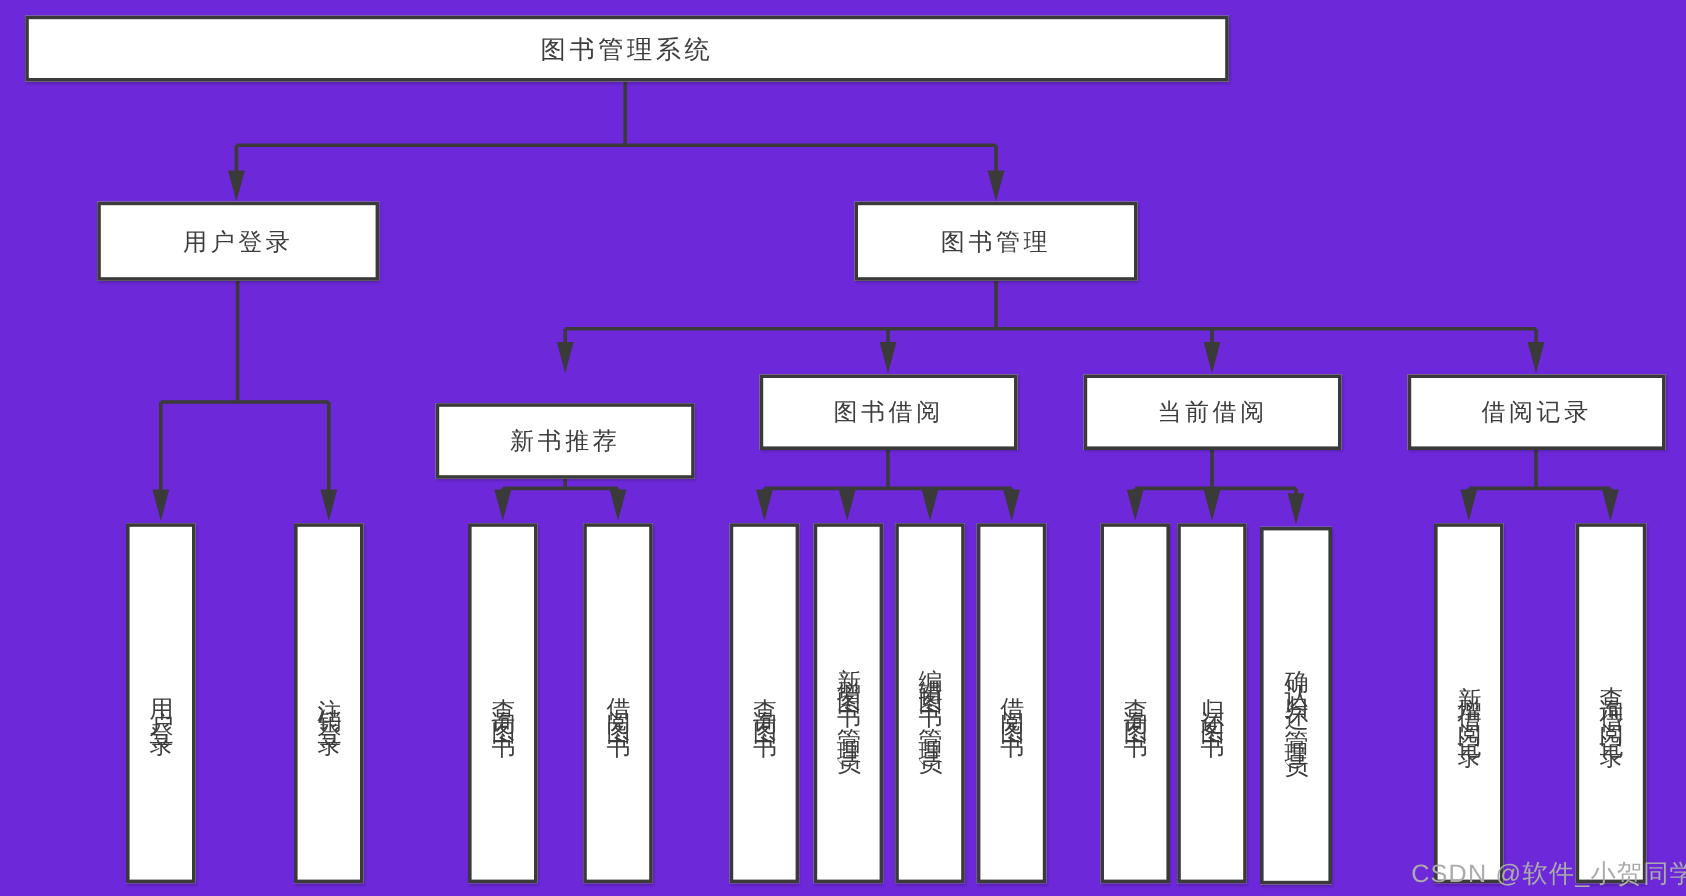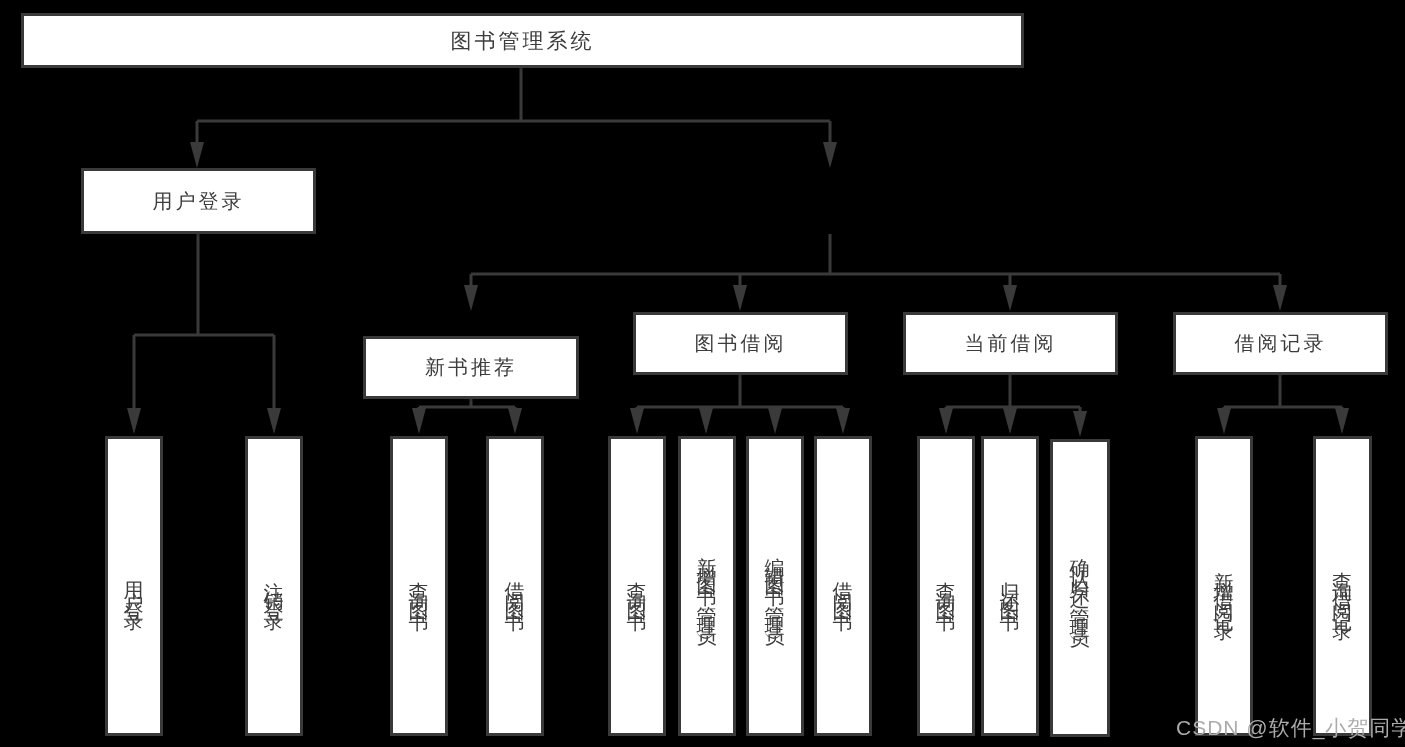--- a/index.html
+++ b/index.html
@@ -5,21 +5,21 @@
   html, body {
     margin: 0;
     padding: 0;
     background: #ffffff;
     font-family: "Liberation Sans", sans-serif;
   }
   #stage {
     position: relative;
     width: 1405px;
     height: 747px;
-    background: #000000;
+    background: #6d28d9;
     overflow: hidden;
   }
   #connectors {
     position: absolute;
     left: 0;
     top: 0;
     z-index: 1;
   }
   .node {
     position: absolute;
@@ -115,20 +115,23 @@
     </g>
   </svg>
 
   <div class="node h root" style="left:21px; top:13px; width:1003px; height:55px;">
     <span>图书管理系统</span>
   </div>
 
   <div class="node h" style="left:81px; top:168px; width:235px; height:66px;">
     <span>用户登录</span>
   </div>
+  <div class="node h" style="left:712px; top:168px; width:236px; height:66px;">
+    <span>图书管理</span>
+  </div>
 
   <div class="node h" style="left:363px; top:312px; width:216px; height:63px;margin-top:24px;">
     <span>新书推荐</span>
   </div>
   <div class="node h" style="left:633px; top:312px; width:215px; height:63px;text-align:center;">
     <span>图书借阅</span>
   </div>
   <div class="node h" style="left:903px; top:312px; width:215px; height:63px;">
     <span>当前借阅</span>
   </div>

